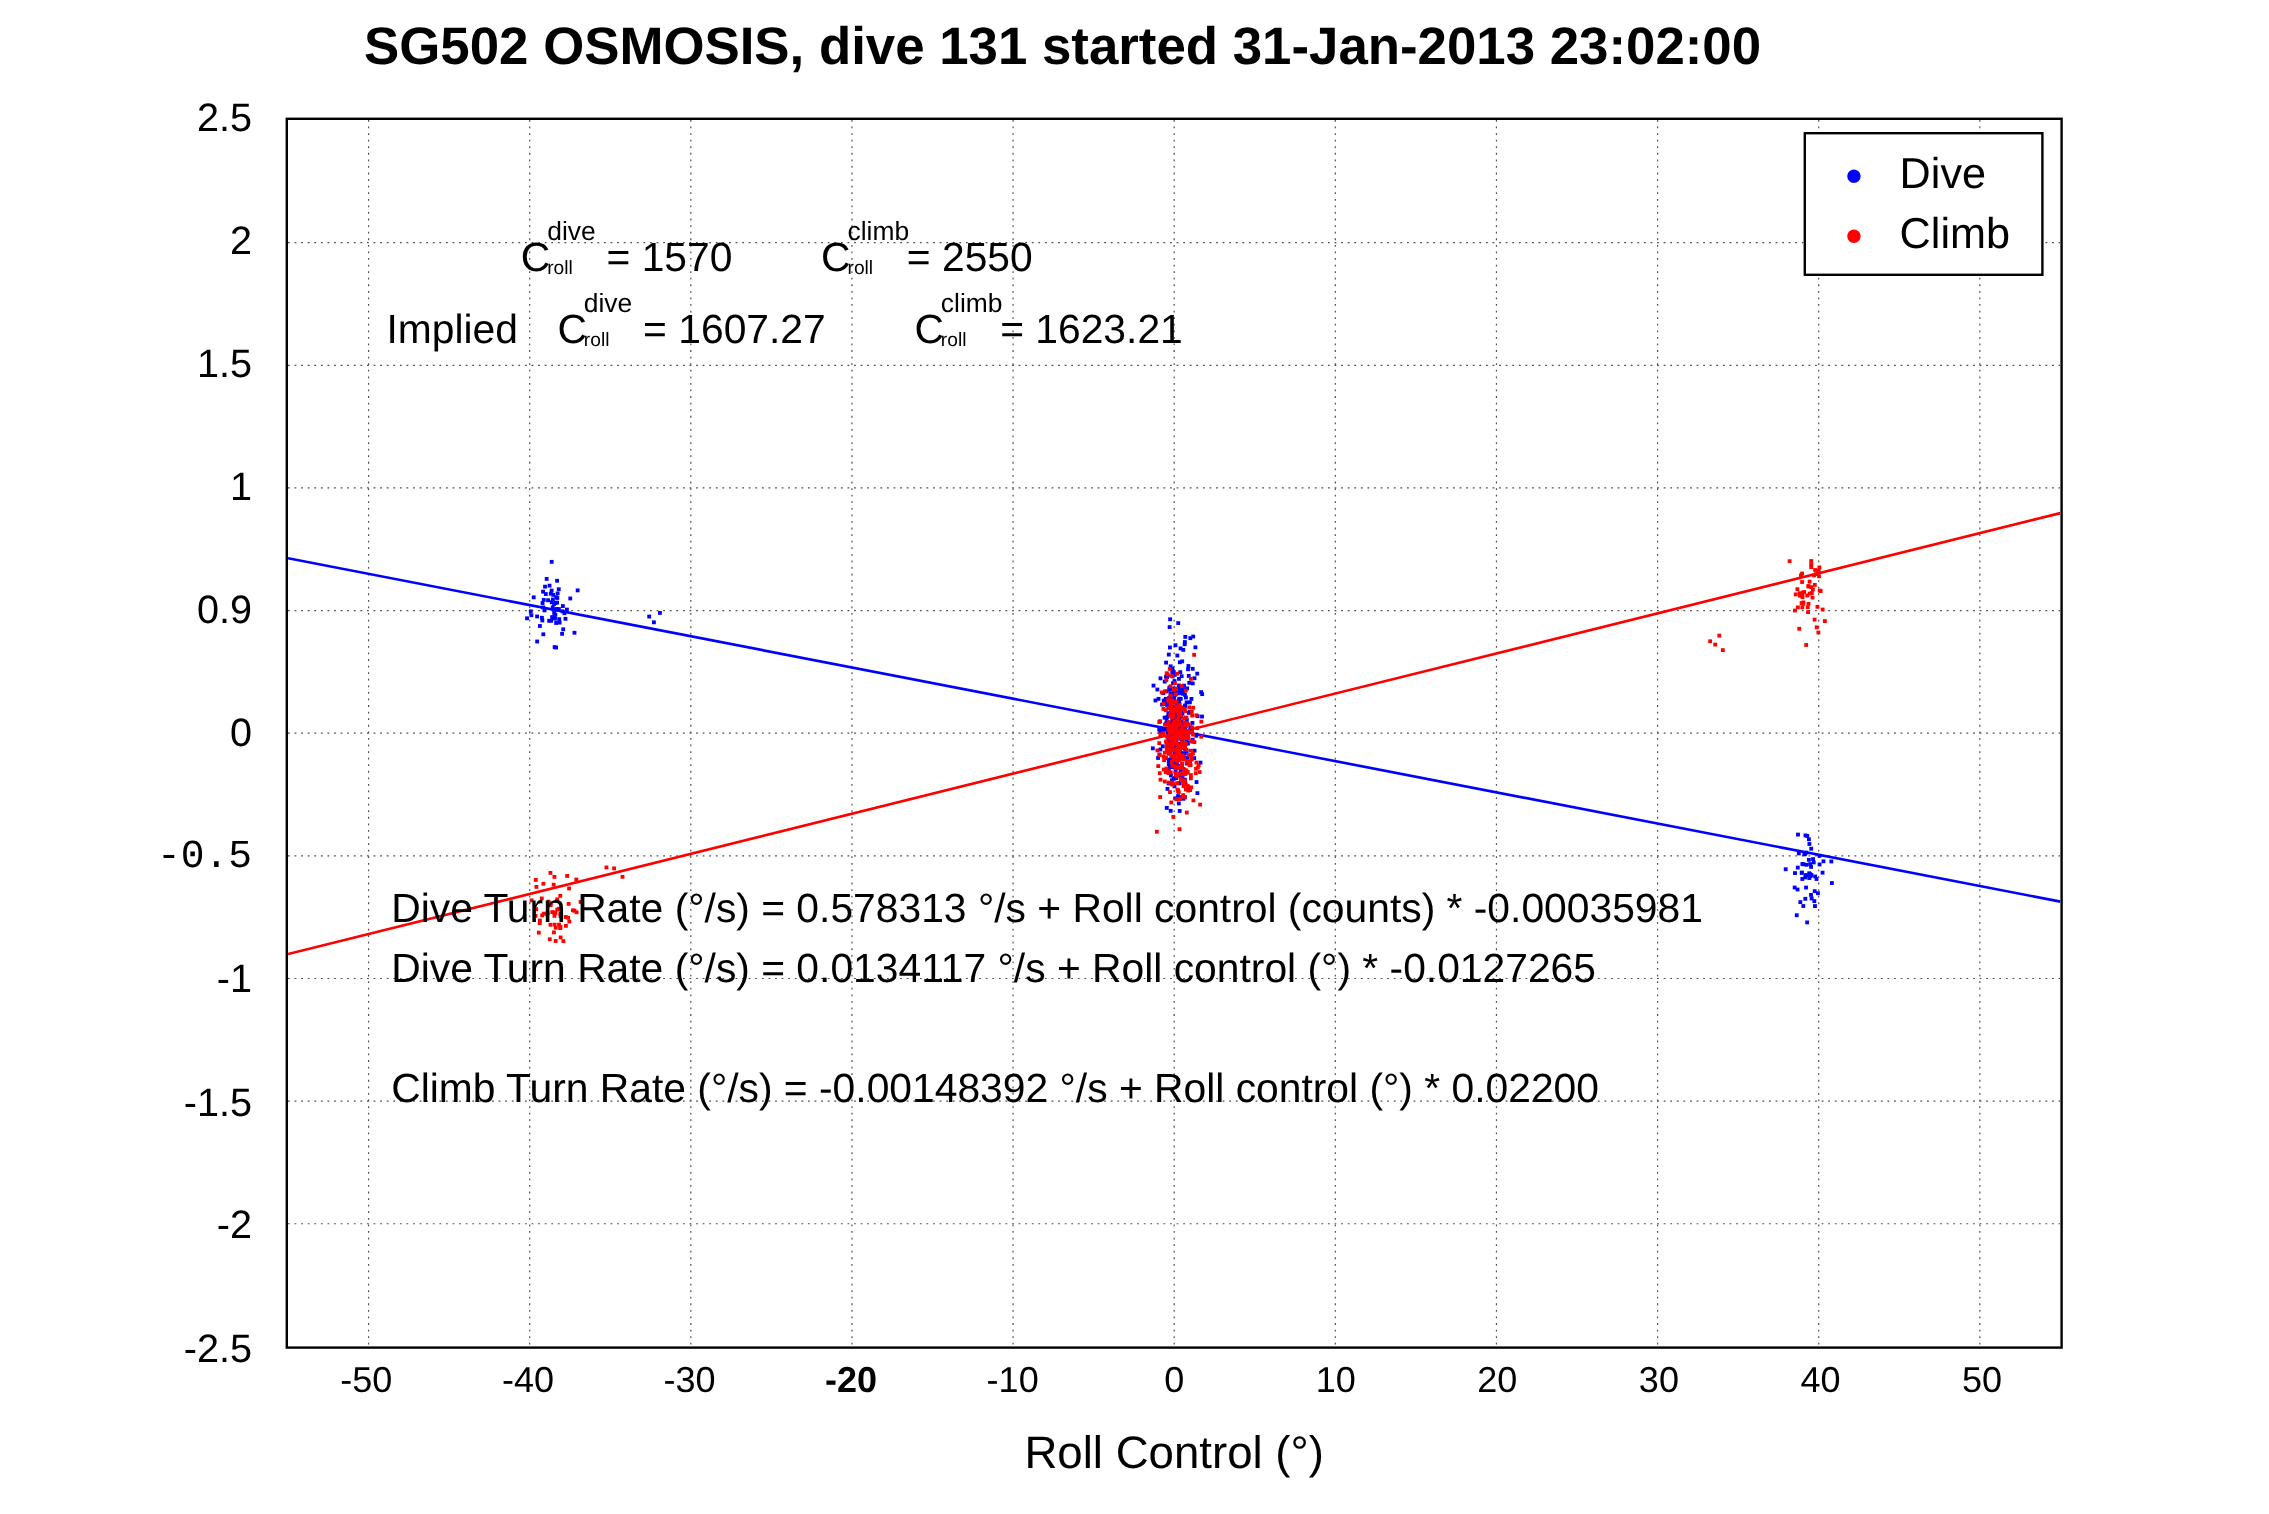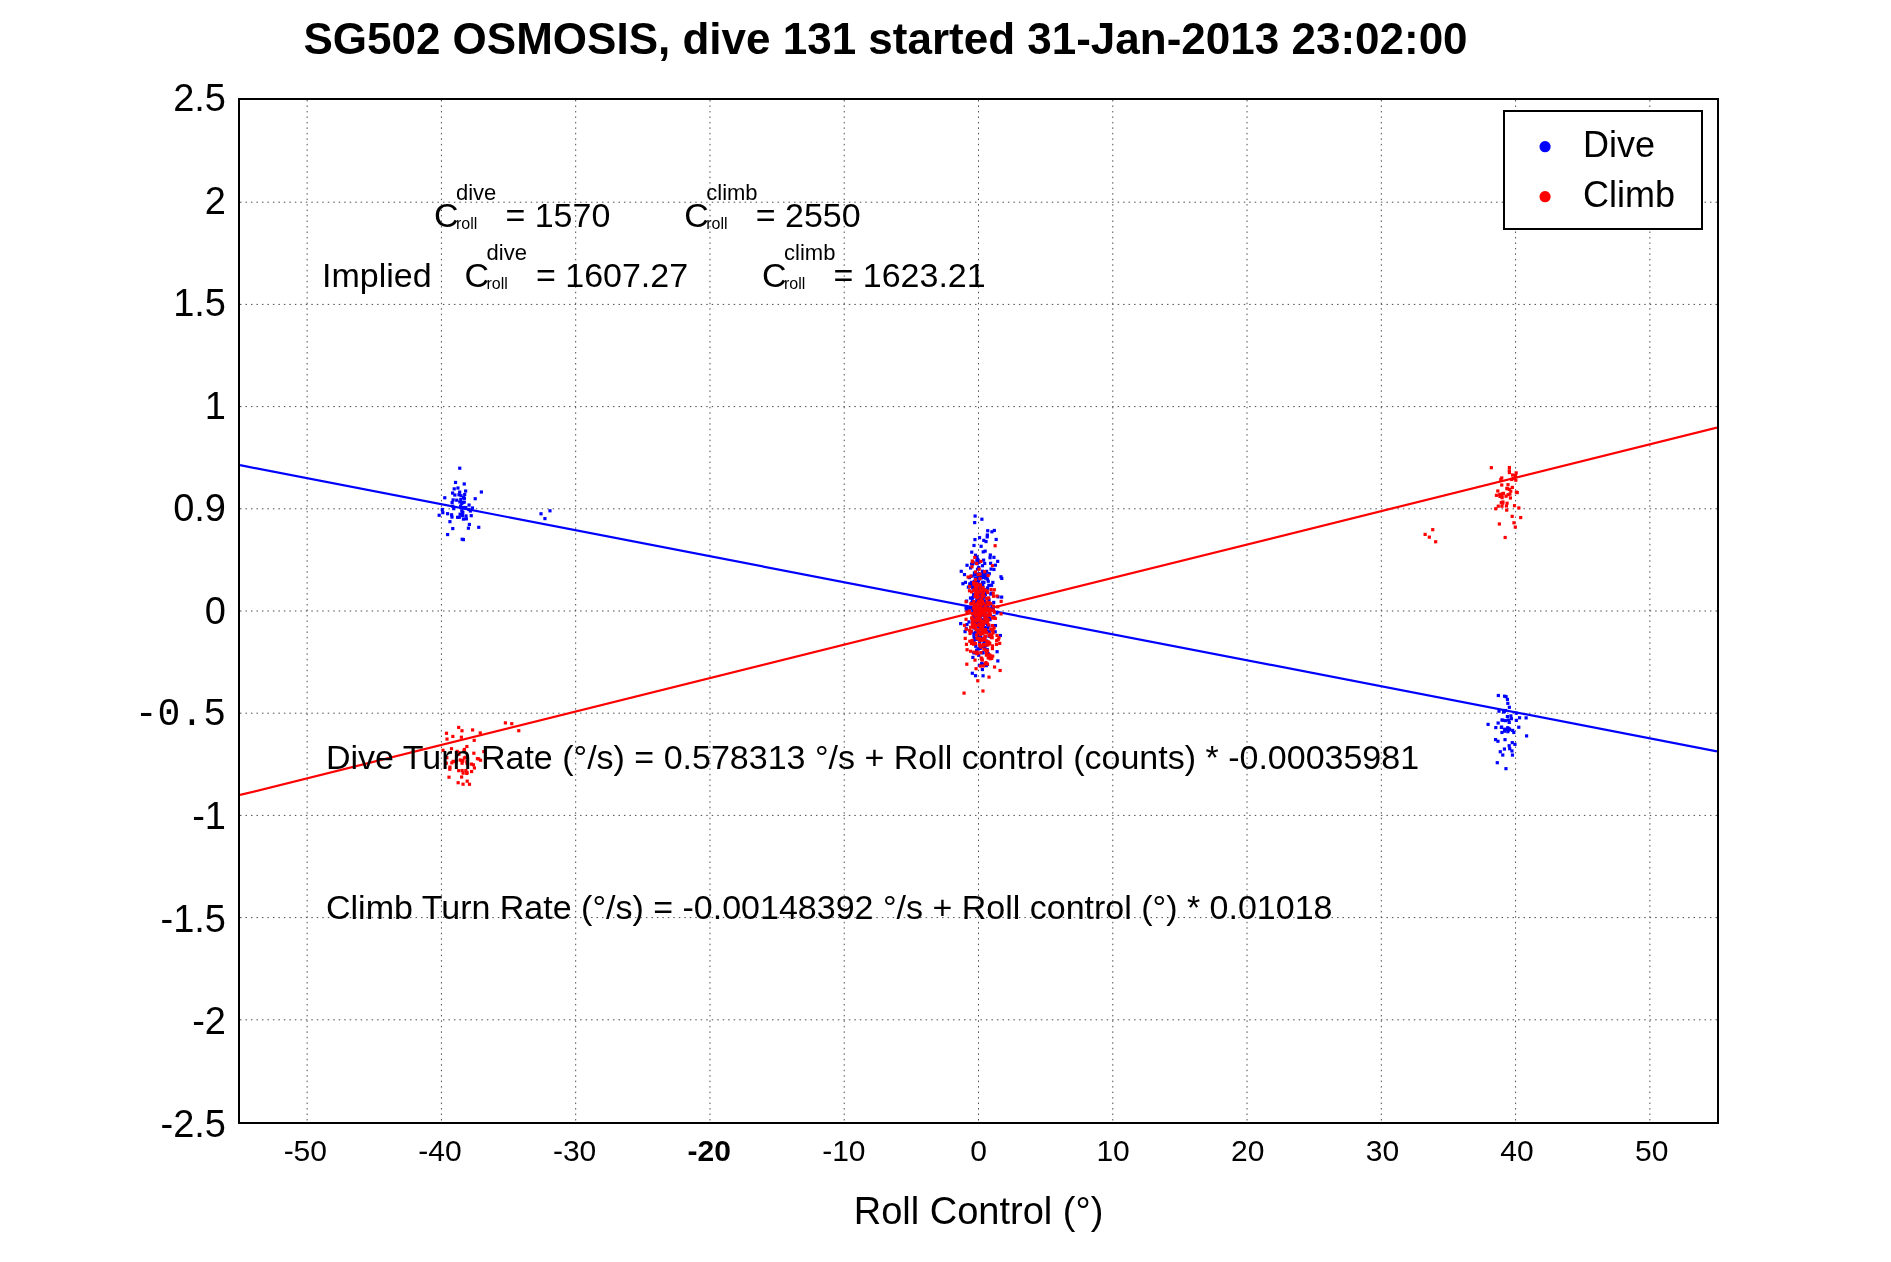--- a/index.html
+++ b/index.html
@@ -26,22 +26,22 @@
     transform-origin:center center;
     white-space:nowrap;font-size:38px;
   }
   .ylabel-wrap{position:absolute;left:95px;top:98px;height:1026px;width:0;}
   .xlabel{
     position:absolute;left:238px;top:1190px;width:1481px;text-align:center;
     font-size:38px;
   }
 
   .ytick{
-    position:absolute;right:0;transform:translateY(-50%);
-    font-size:38px;text-align:left;white-space:nowrap;
+    position:absolute;right:16px;transform:translateY(-50%);
+    font-size:33px;text-align:left;white-space:nowrap;
   }
   .ytick-wrap{position:absolute;left:0px;top:98px;width:226px;height:1026px;}
   .xtick{
     position:absolute;top:0;transform:translateX(-50%);
     font-size:30px;white-space:nowrap;
   }
   .xtick-wrap{position:absolute;left:238px;top:1134px;width:1481px;height:40px;}
 
   
   .legend{
@@ -1029,16 +1029,17 @@
       <span class="cterm">
         <span class="base">C</span>
         <span class="sup">climb</span>
         <span class="sub">roll</span>
       </span>
       <span>= 1623.21</span>
     </div>
 
 
     <div class="eqline" style="left:86px;top:638px;">Dive Turn Rate (°/s) = 0.578313 °/s + Roll control (counts) * -0.00035981</div>
-    <div class="eqline" style="left:86px;top:788px;">Climb Turn Rate (°/s) = -0.00148392 °/s + Roll control (°) * 0.01018</div>
+    <div class="eqline" style="left:86px;top:688px;">Dive Turn Rate (°/s) = 0.0134117 °/s + Roll control (°) * -0.0127265</div>
+    <div class="eqline" style="left:86px;top:788px;">Climb Turn Rate (°/s) = -0.00148392 °/s + Roll control (°) * 0.02200</div>
   </div>
 
 </div>
 
 </body></html>

